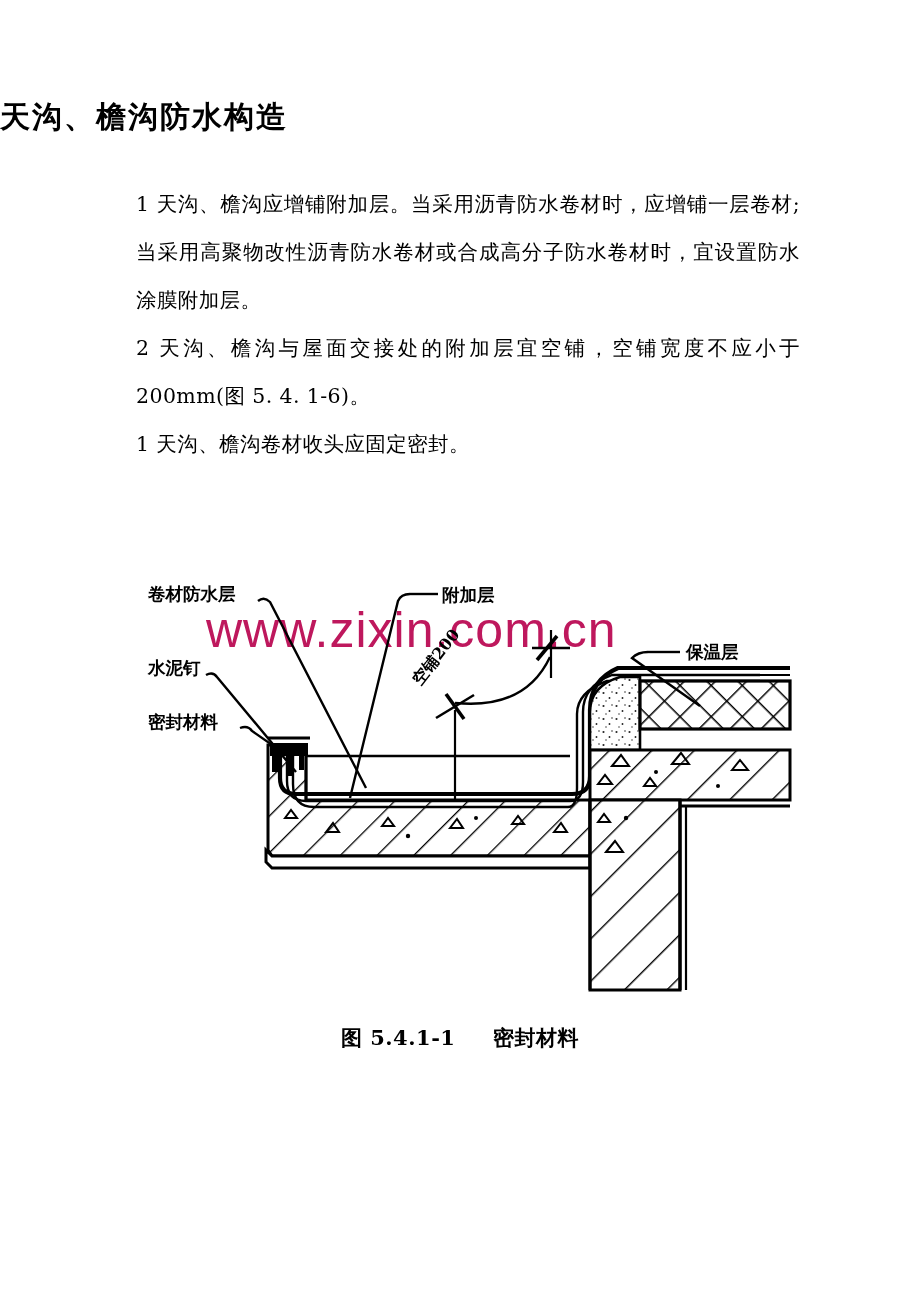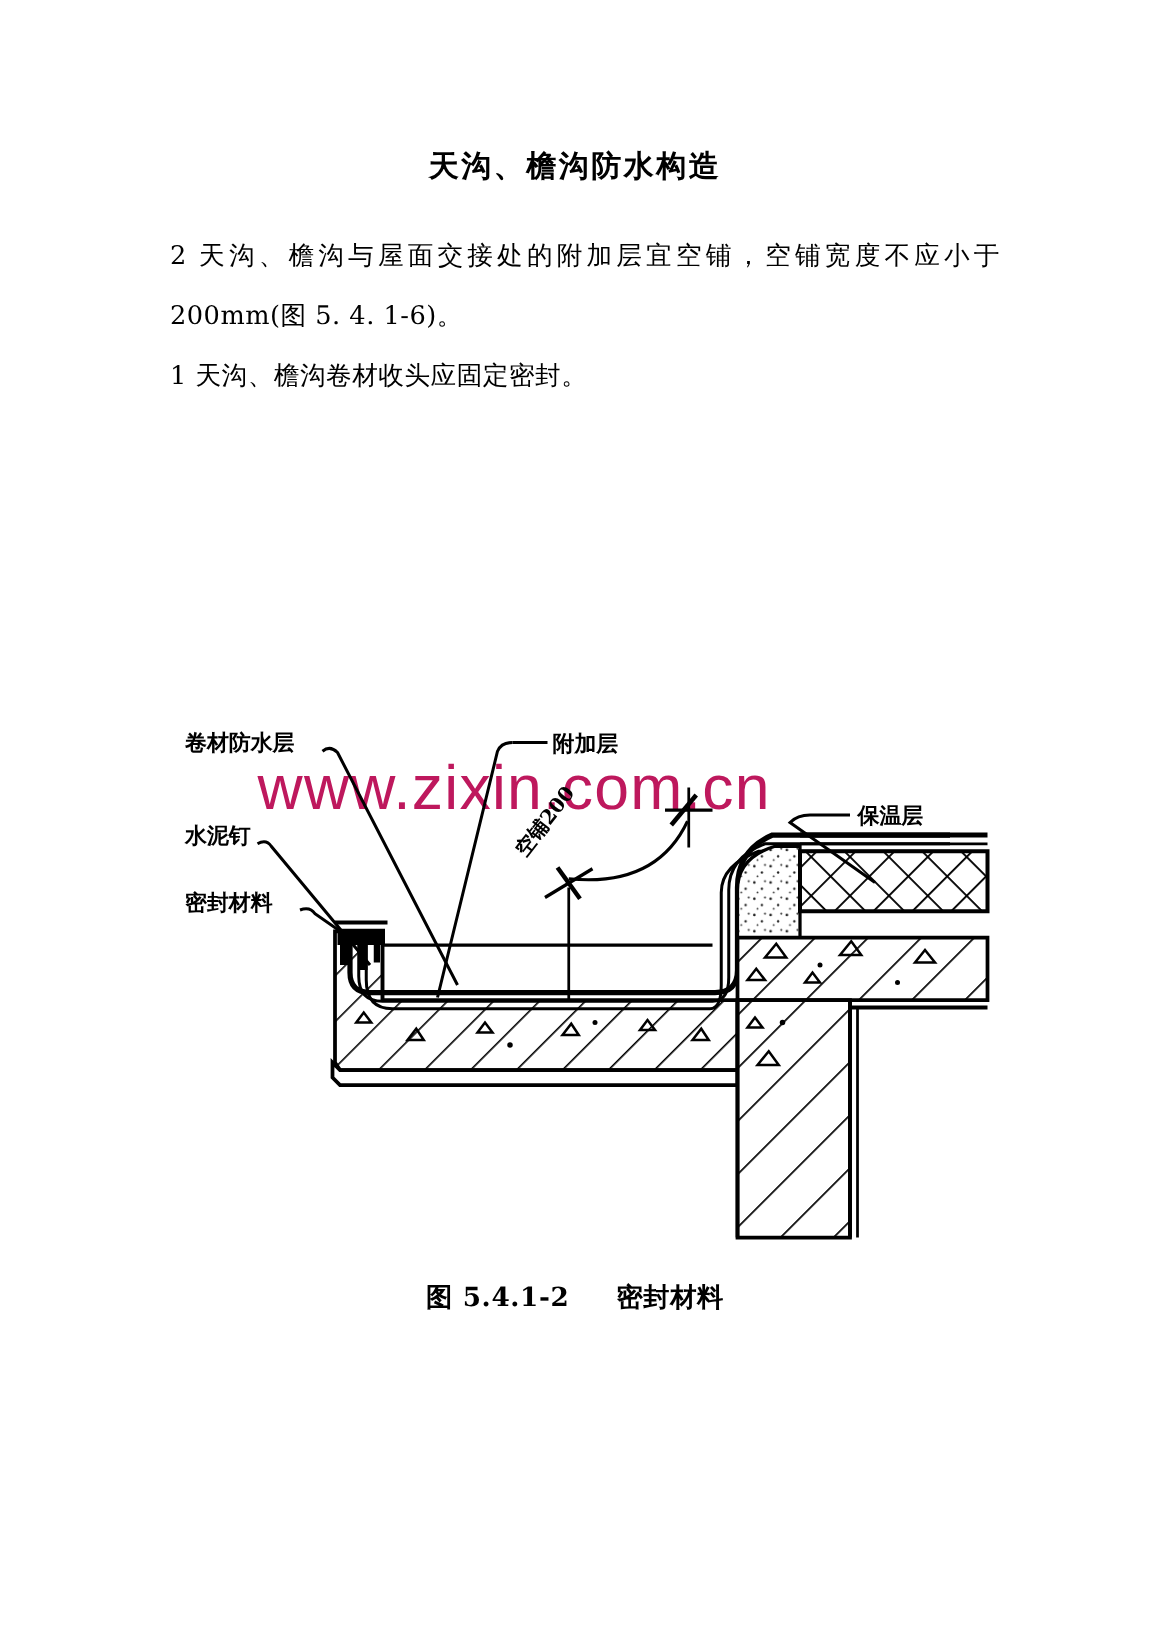--- a/index.html
+++ b/index.html
@@ -20,24 +20,24 @@
     inset: 0;
     width: 920px;
     height: 1302px;
     background: #ffffff;
   }
 
   
   .doc-title {
     position: absolute;
     left: 0;
-    top: 112px;
-    width: 920px;
-    text-align: center;
-    font-size: 24px;
+    top: 96px;
+    width: 920px;
+    text-align: left;
+    font-size: 30px;
     font-weight: bold;
     letter-spacing: 2px;
     line-height: 42px;
     font-family: "DejaVu Serif", "Liberation Serif", serif;
   }
 
   
   .body-text {
     position: absolute;
     left: 136px;
@@ -112,20 +112,21 @@
   }
 </style>
 </head>
 <body>
 
 <div class="page">
 
   <div class="doc-title">天沟、檐沟防水构造</div>
 
   <div class="body-text">
+    <div class="para">1 天沟、檐沟应增铺附加层。当采用沥青防水卷材时，应增铺一层卷材; 当采用高聚物改性沥青防水卷材或合成高分子防水卷材时，宜设置防水涂膜附加层。</div>
     <div class="para">2 天沟、檐沟与屋面交接处的附加层宜空铺，空铺宽度不应小于200mm(图 5. 4. 1-6)。</div>
     <div class="para nowrap-last">1 天沟、檐沟卷材收头应固定密封。</div>
   </div>
 
   <div class="watermark">www.zixin.com.cn</div>
 
   <div class="figure-wrap">
     <svg class="figure-svg" viewBox="0 0 700 480" xmlns="http://www.w3.org/2000/svg">
       <defs>
 
@@ -308,18 +309,18 @@
 
       <g fill="none" stroke="#000" stroke-width="2.4">
         <path d="M 560 92 L 528 92"></path>
         <path d="M 528 92 q -10 0 -16 6 L 580 146"></path>
       </g>
       <text class="lbl" x="566" y="98">保温层</text>
     </svg>
   </div>
 
   <div class="fig-caption">
-    <span>图 5.4.1-2</span>
+    <span>图 5.4.1-1</span>
     <span class="cap-gap"></span>
     <span>密封材料</span>
   </div>
 
 </div>
 
 </body></html>

